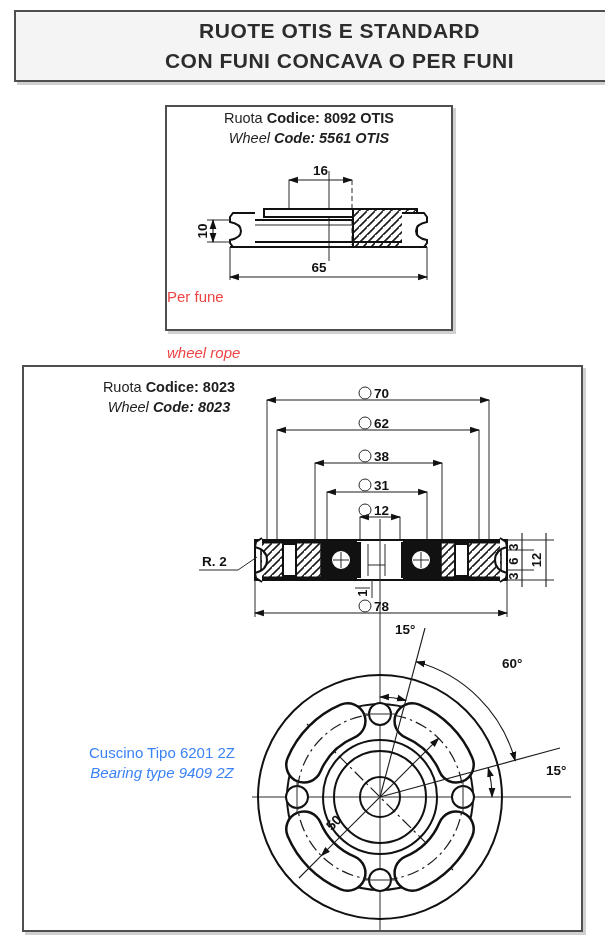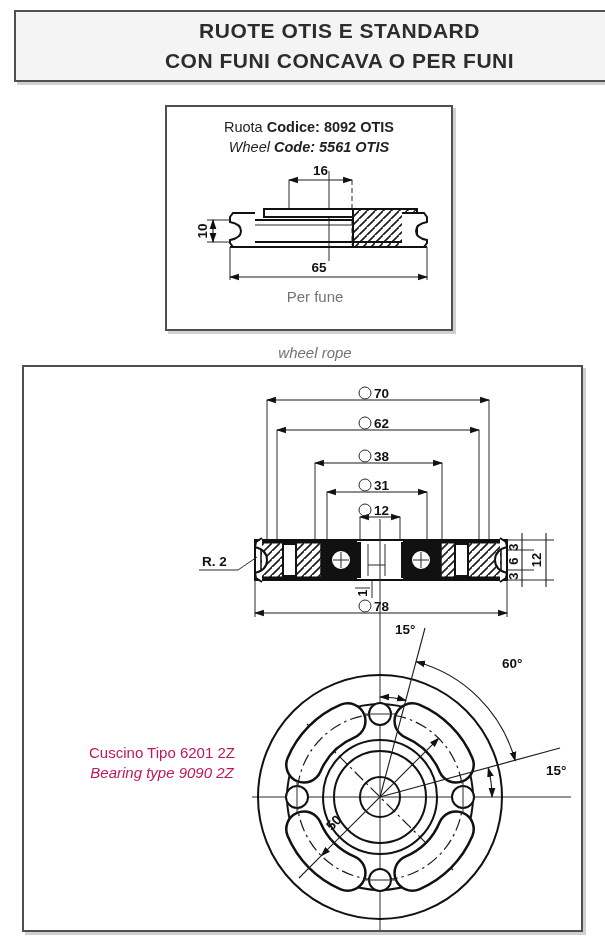--- a/index.html
+++ b/index.html
@@ -12,31 +12,31 @@
   .title-box{
     left:14px;top:10px;width:573px;height:68px;background:#f4f4f4;
     display:flex;flex-direction:column;align-items:center;justify-content:center;
     text-align:center;
     padding-left:37px;
   }
   .title-box .tl{font-size:21px;font-weight:bold;color:#2c2c2c;letter-spacing:.5px;line-height:1.45;}
   
   .mid-box{left:165px;top:105px;width:284px;height:222px;}
   .hdr{ text-align:center;font-size:14.5px;line-height:1.35;color:#1f1f1f;}
-  .mid-box .hdr{padding-top:11px;}
+  .mid-box .hdr{padding-top:2px;}
   .hdr .b{font-weight:bold;}
   .hdr .it{font-style:italic;}
-  .caption{position:absolute;left:12px;right:0;text-align:center;font-size:15px;color:#737373;line-height:1.3;}
+  .caption{position:absolute;left:0;right:0;text-align:left;font-size:15px;color:#ef4444;line-height:1.3;}
   .mid-box .caption{top:180px;}
   .caption .it{font-style:italic;margin-top:36px;}
   
   .bot-box{left:22px;top:365px;width:557px;height:563px;}
   .bot-box .hdr{position:absolute;left:30px;top:11px;width:230px;text-align:center;}
   .bearing-label{position:absolute;left:38px;top:376px;width:200px;text-align:center;
-    font-size:15px;color:#be185d;line-height:1.35;}
+    font-size:15px;color:#3b82f6;line-height:1.35;}
   .bearing-label .it{font-style:italic;}
   svg{position:absolute;left:0;top:0;}
   svg .ln{stroke:#1c1c1c;stroke-width:1.1;fill:none;}
   svg .thin{stroke:#2a2a2a;stroke-width:1;fill:none;}
   svg .out{stroke:#111;stroke-width:2;fill:none;}
   svg .outw{stroke:#111;stroke-width:2;fill:#fff;}
   svg .thk{stroke:#111;stroke-width:3;fill:none;}
   svg text{font-family:"Liberation Sans",sans-serif;font-size:13px;font-weight:bold;fill:#111;}
   svg .dimt{font-size:13.5px;}
   svg .cdash{stroke:#1c1c1c;stroke-width:1.2;fill:none;stroke-dasharray:12 4 2.5 4;}
@@ -222,18 +222,22 @@
       <text class="dimt" x="371" y="267">15°</text>
       <text class="dimt" x="478" y="301">60°</text>
       <text class="dimt" x="522" y="408">15°</text>
 
       <line class="ln" x1="275" y1="511" x2="297.3" y2="488.7"></line>
       <line class="ln" x1="297.3" y1="488.7" x2="414.7" y2="371.3" marker-start="url(#arr)" marker-end="url(#arr)"></line>
       <text class="dimt" x="313" y="459" text-anchor="middle" transform="rotate(-45,313,459)">50</text>
     </g>
   </svg>
 
+  <div class="hdr">
+    <div><span>Ruota </span><span class="b">Codice: 8023</span></div>
+    <div class="it"><span>Wheel </span><span class="b">Code: 8023</span></div>
+  </div>
 
   <div class="bearing-label">
     <div>Cuscino Tipo 6201 2Z</div>
-    <div class="it">Bearing type 9090 2Z</div>
+    <div class="it">Bearing type 9409 2Z</div>
   </div>
 </div>
 
 </body></html>

